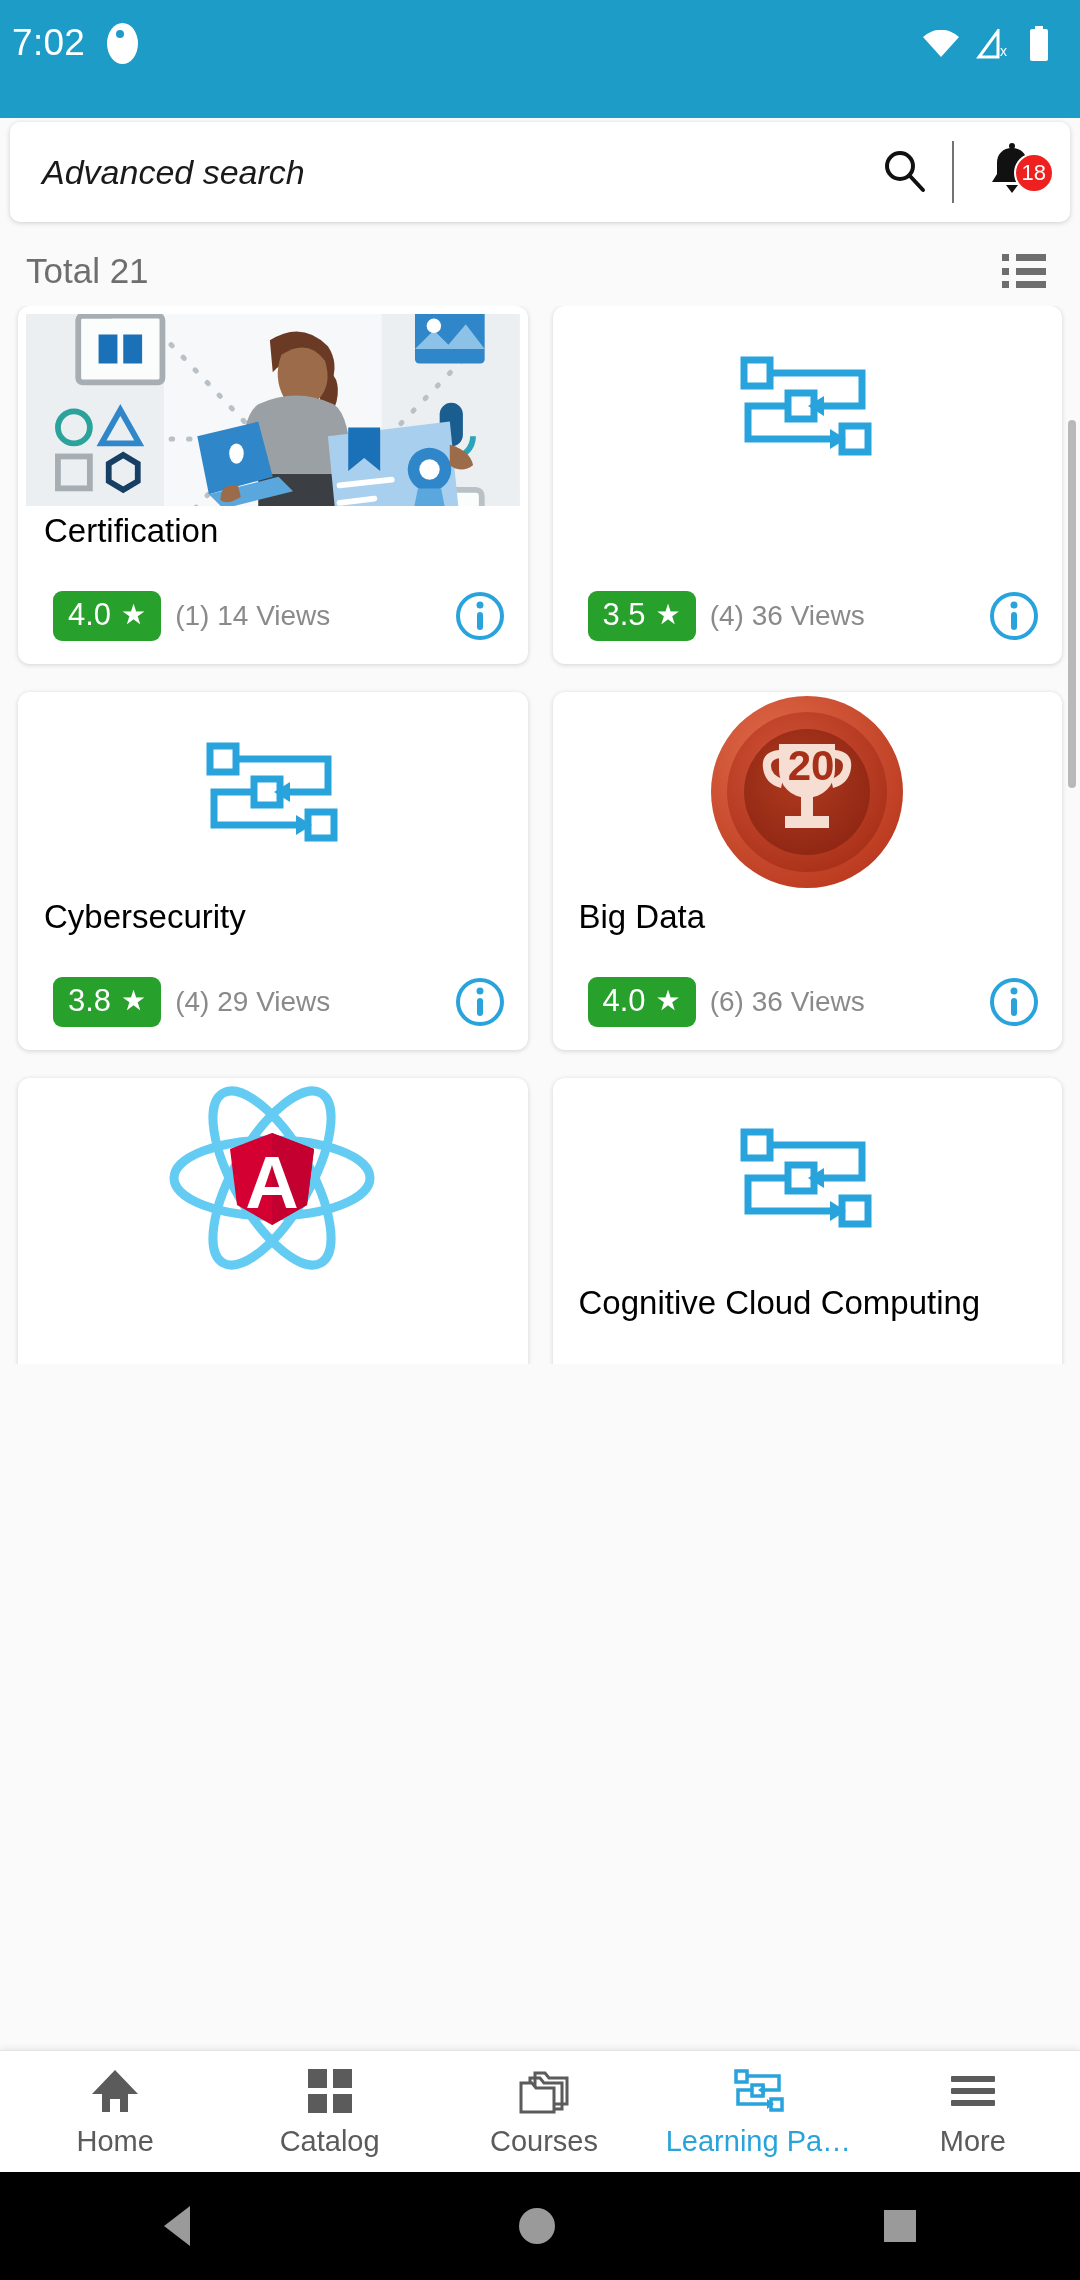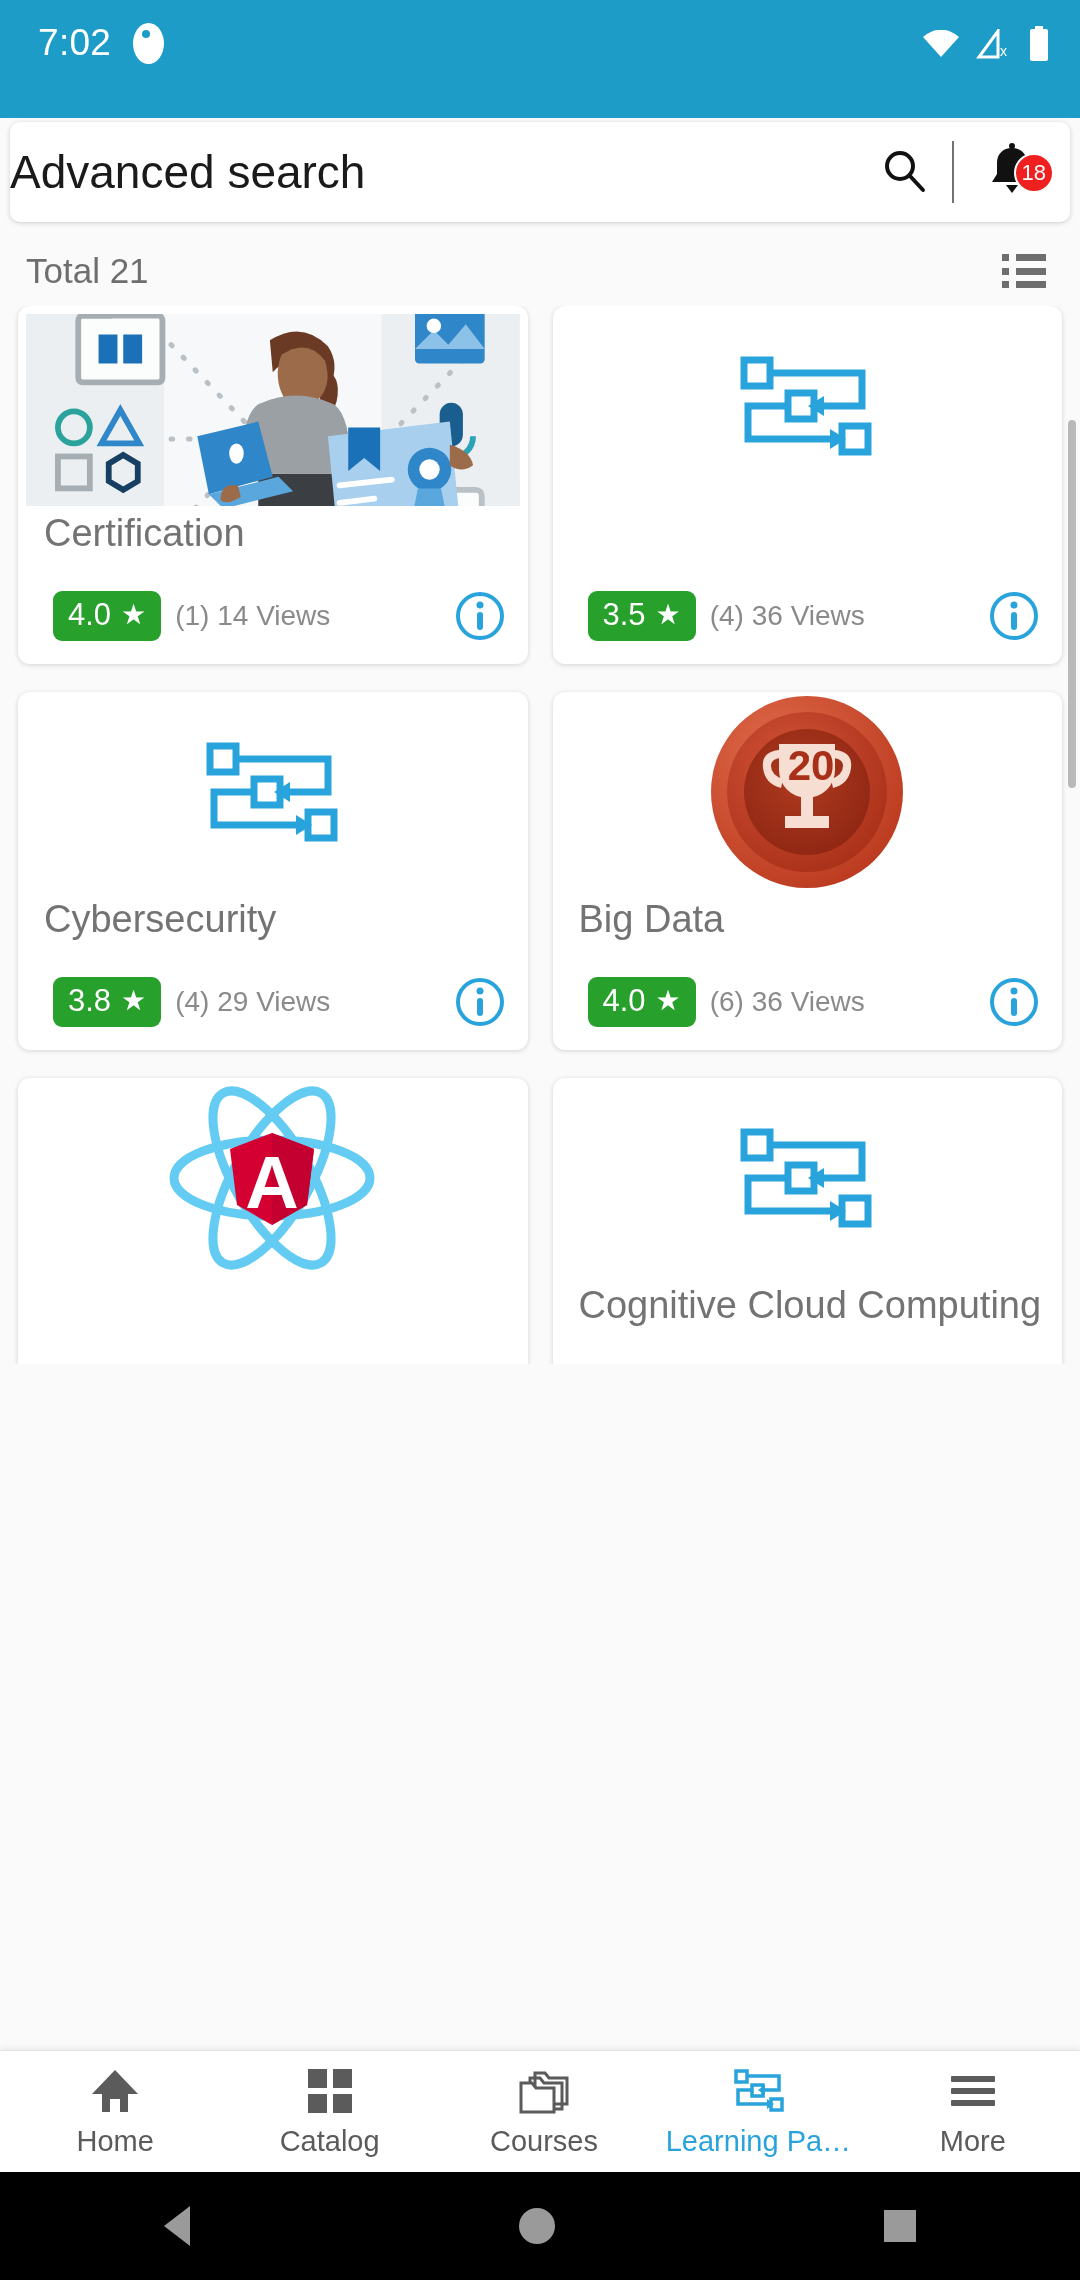--- a/index.html
+++ b/index.html
@@ -9,21 +9,21 @@
     background: #ffffff;
     overflow: hidden;
   }
   .phone { position: relative; width: 1080px; height: 2280px; background: #fafafa; }
 
   
   .statusbar {
     position: absolute; top: 0; left: 0; width: 1080px; height: 118px;
     background: #1d9cc8;
     display: flex; align-items: flex-start; justify-content: space-between;
-    padding: 22px 30px 0 38px;
+    padding: 22px 30px 0 12px;
   }
   .sb-left { display: flex; align-items: center; gap: 22px; }
   .sb-time { color: #fff; font-size: 37px; letter-spacing: .3px; }
   .sb-appicon { width: 31px; height: 41px; position: relative; }
   .sb-appicon .oval {
     position: absolute; inset: 0;
     background: #fff; border-radius: 50% / 50%;
   }
   .sb-appicon .dot {
     position: absolute; top: 7px; left: 9px; width: 8px; height: 8px;
@@ -41,22 +41,22 @@
   .ic-batt { width: 22px; height: 36px; }
 
   
   .searchcard {
     position: absolute; top: 122px; left: 10px; width: 1060px; height: 100px;
     background: #fff; border-radius: 10px;
     box-shadow: 0 1px 5px rgba(0,0,0,.18);
     display: flex; align-items: center;
   }
   .search-text {
-    flex: 1; font-size: 46px; color: #1a1a1a; 
-    white-space: nowrap; overflow: hidden;
+    flex: 1; font-size: 34px; color: #1a1a1a; padding-left: 32px;
+    white-space: nowrap; overflow: hidden; font-style: italic;
   }
   .search-btn { width: 96px; display: flex; align-items: center; justify-content: center; }
   .divider-v { width: 2px; height: 62px; background: #444; opacity: .75; }
   .bell-wrap { width: 116px; display: flex; align-items: center; justify-content: center; position: relative; }
   .bell-badge {
     position: absolute; top: 2px; right: 16px;
     min-width: 40px; height: 40px; padding: 0 6px;
     background: #ef2020; color: #fff; border-radius: 20px;
     font-size: 22px; display: flex; align-items: center; justify-content: center;
     border: 2px solid #fff;
@@ -89,21 +89,21 @@
     box-shadow: 0 1px 5px rgba(0,0,0,.16);
     display: flex; flex-direction: column;
     height: 358px; overflow: hidden;
   }
   .card-media {
     height: 200px; display: flex; align-items: center; justify-content: center;
     overflow: hidden;
   }
   .card-media.full { padding: 8px 8px 0 8px; }
   .card-title {
-    font-size: 38px; color: #737373; padding: 6px 26px 0 26px;
+    font-size: 33px; color: #000000; padding: 6px 26px 0 26px;
     white-space: nowrap; overflow: hidden; text-overflow: clip;
   }
   .card-foot {
     margin-top: auto; display: flex; align-items: center;
     padding: 0 22px 22px 35px; gap: 14px;
   }
   .rate-badge {
     background: #27a02c; color: #fff; border-radius: 9px;
     font-size: 31px; padding: 6px 15px 8px 15px;
     display: flex; align-items: center; gap: 10px;

